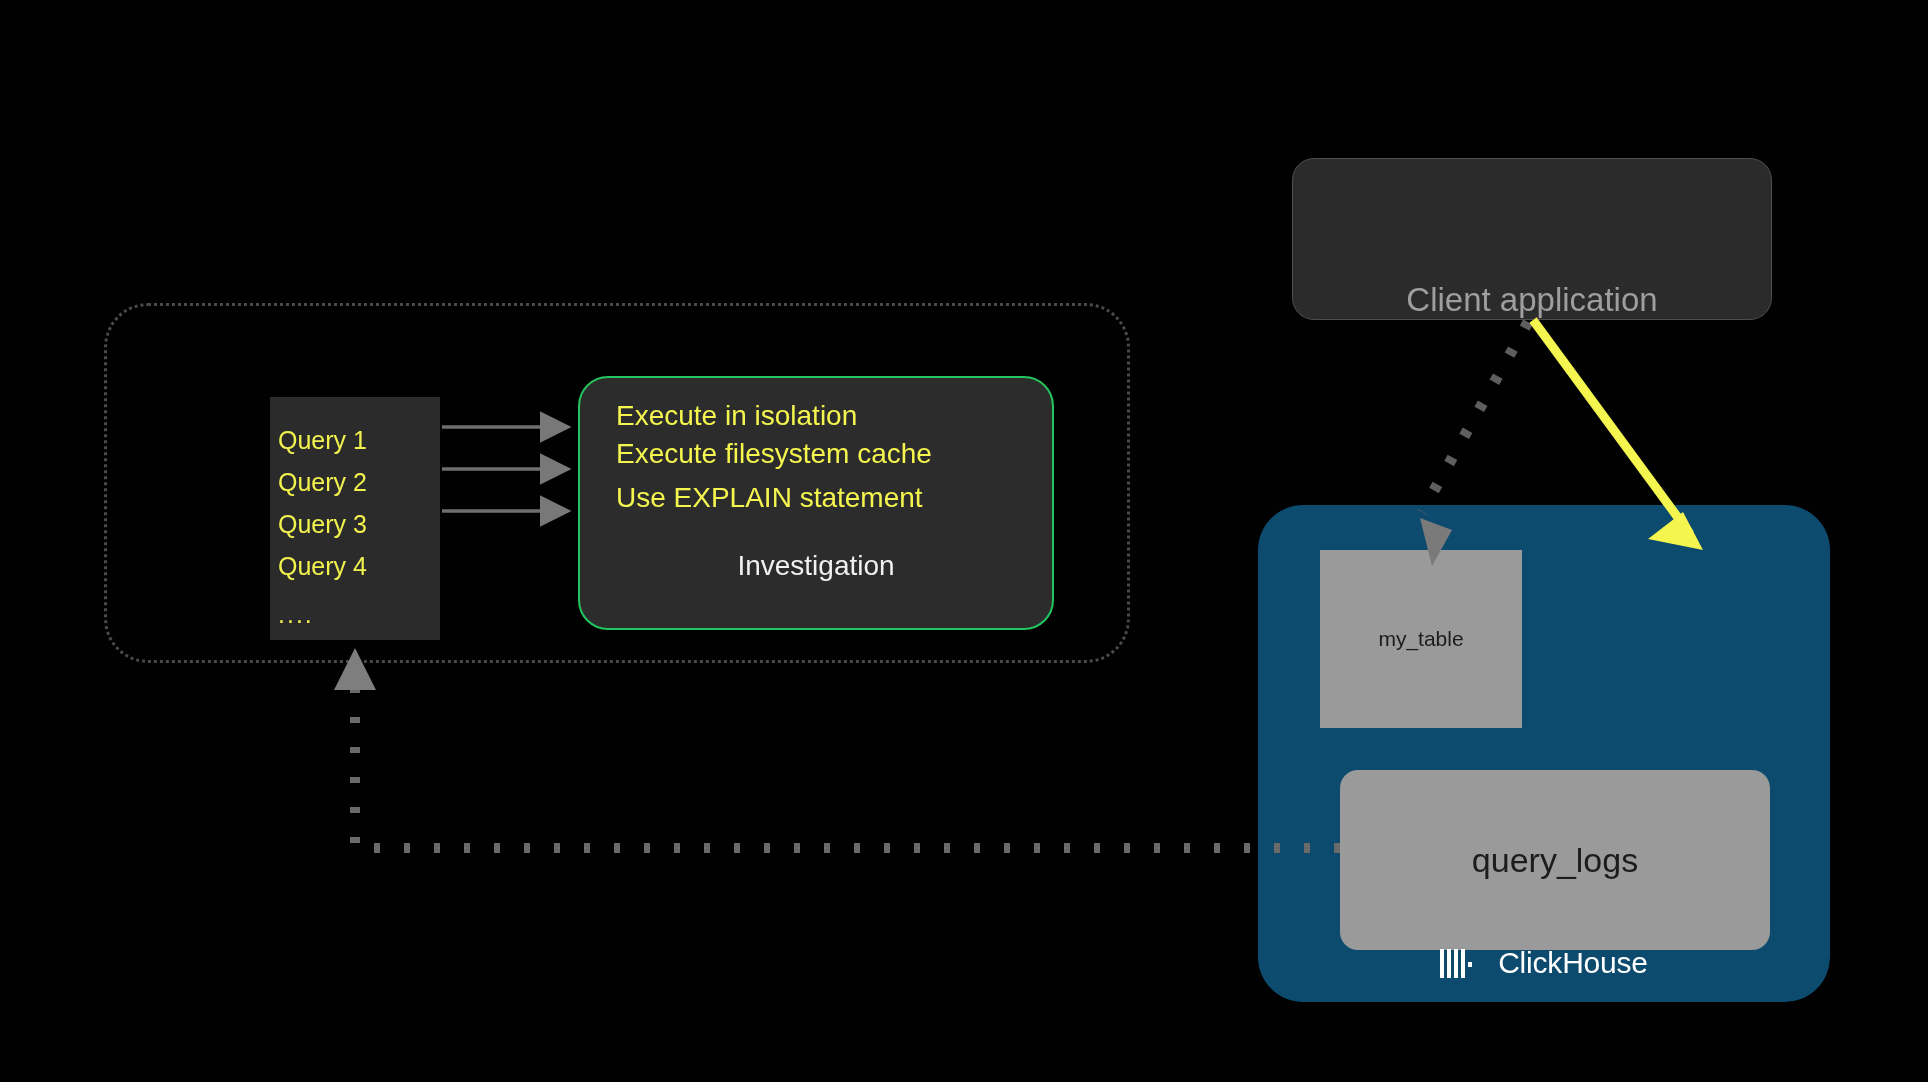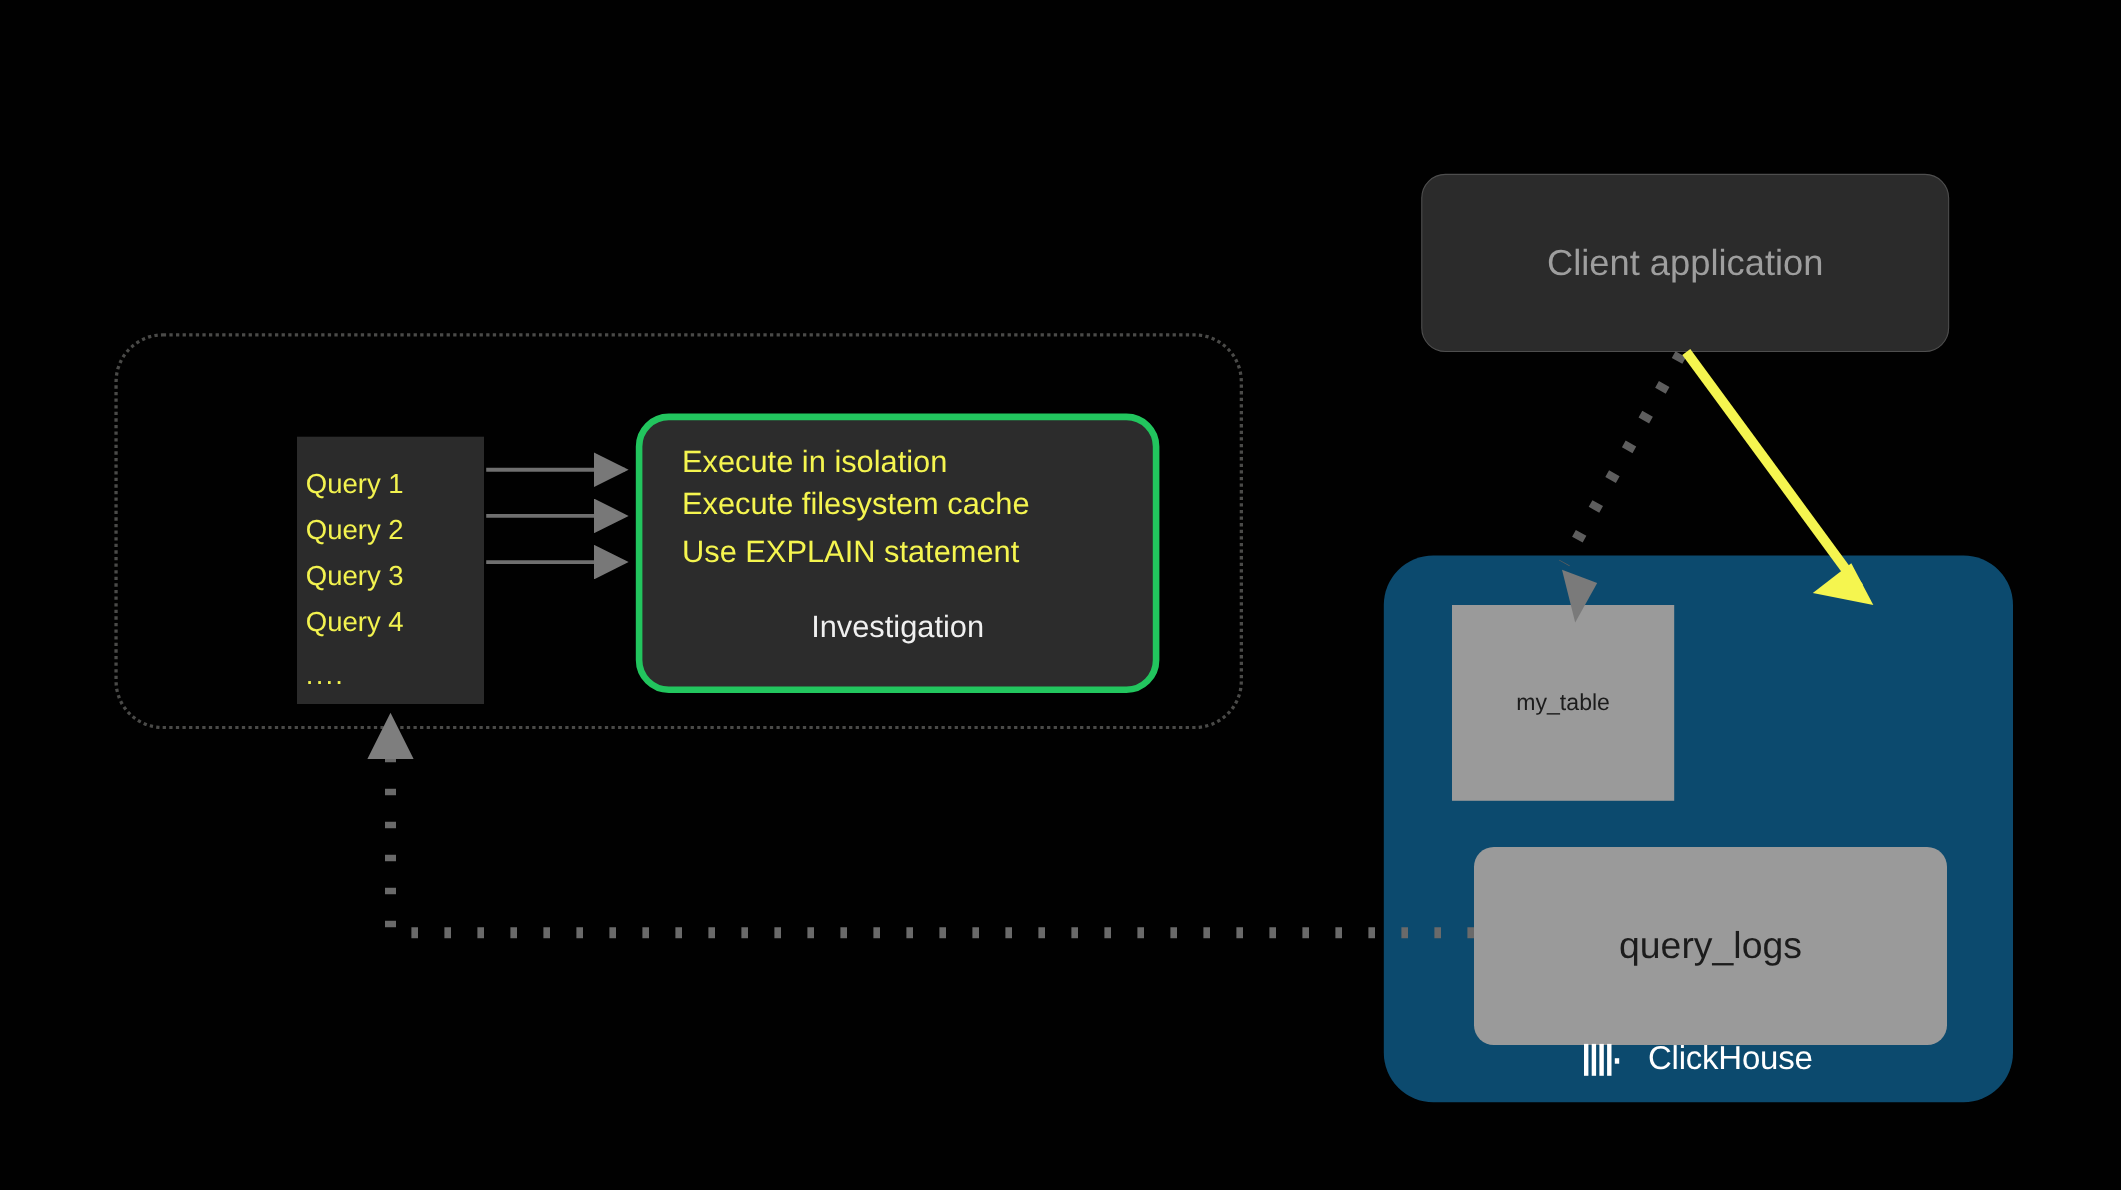--- a/index.html
+++ b/index.html
@@ -58,21 +58,21 @@
   }
 
   
   .investigation-box {
     position: absolute;
     left: 578px;
     top: 376px;
     width: 476px;
     height: 254px;
     background: #2c2c2c;
-    border: 6px solid #22c55e;
+    border: 2px solid #22c55e;
     border-radius: 30px;
     box-sizing: border-box;
   }
   .inv-line {
     position: absolute;
     left: 36px;
     color: #f5f54f;
     font-size: 28px;
     white-space: nowrap;
   }
@@ -94,21 +94,21 @@
     position: absolute;
     left: 1292px;
     top: 158px;
     width: 480px;
     height: 162px;
     background: #2b2b2b;
     border: 1px solid #4e4e4e;
     border-radius: 22px;
     box-sizing: border-box;
     display: flex;
-    align-items: center;
+    align-items: flex-end;
     justify-content: center;
   }
   .client-label {
     color: #9e9e9e;
     font-size: 33px;
     white-space: nowrap;
   }
 
   
   .ch-panel {

